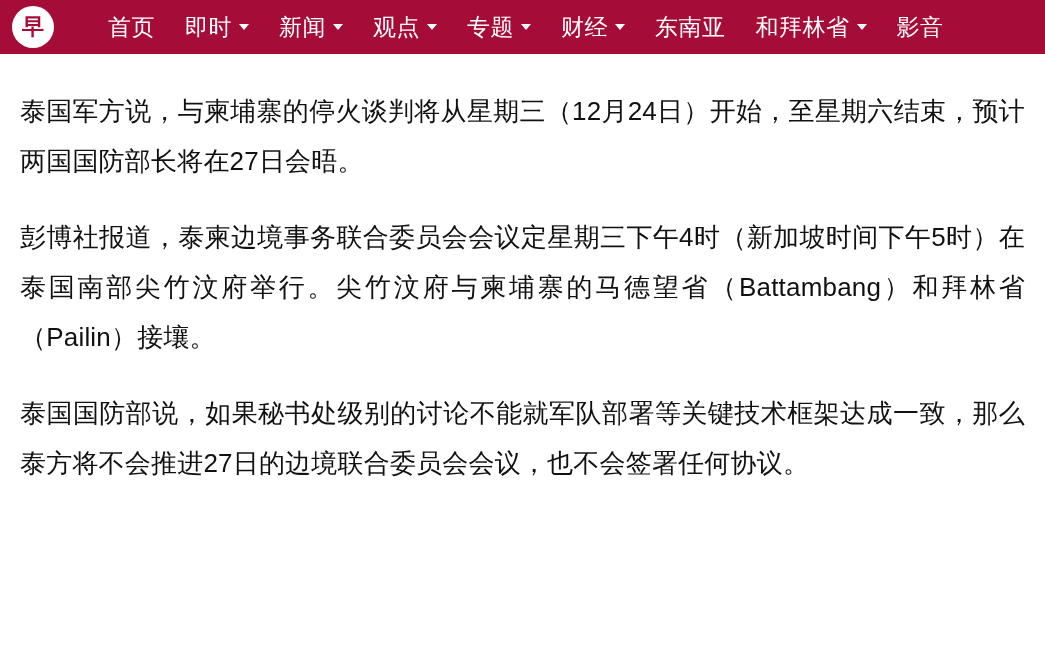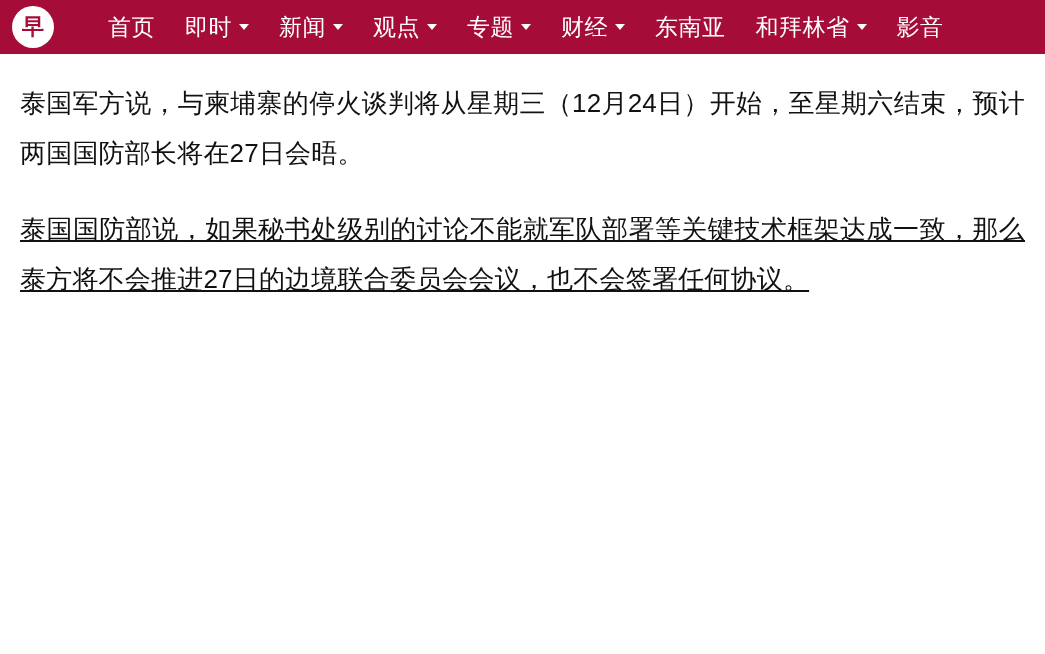--- a/index.html
+++ b/index.html
@@ -72,33 +72,33 @@
     width: 0;
     height: 0;
     margin-left: 7px;
     border-left: 5px solid transparent;
     border-right: 5px solid transparent;
     border-top: 6px solid #ffffff;
   }
 
   
   .article {
-    padding: 24px 20px 0 20px;
+    padding: 32px 20px 0 20px;
     box-sizing: border-box;
   }
   .para {
     color: #111111;
     font-size: 26px;
     line-height: 50px;
     margin: 0 0 26px 0;
     font-family: "Liberation Sans", sans-serif;
     letter-spacing: 0.2px;
     text-align: justify;
   }
-  .para:last-child { margin-bottom: 0; text-decoration: underline; }
+  .para:last-child { margin-bottom: 0; }
 </style>
 </head>
 <body>
 
 <div class="navbar">
   <div class="logo">
     <div class="logo-circle">早</div>
   </div>
   <nav class="nav-items">
     <div class="nav-item">
@@ -132,14 +132,15 @@
       <span class="caret"></span>
     </div>
     <div class="nav-item">
       <span class="nav-label">影音</span>
     </div>
   </nav>
 </div>
 
 <div class="article">
   <p class="para">泰国军方说，与柬埔寨的停火谈判将从星期三（12月24日）开始，至星期六结束，预计两国国防部长将在27日会晤。</p>
+  <p class="para">彭博社报道，泰柬边境事务联合委员会会议定星期三下午4时（新加坡时间下午5时）在泰国南部尖竹汶府举行。尖竹汶府与柬埔寨的马德望省（Battambang）和拜林省（Pailin）接壤。</p>
   <p class="para">泰国国防部说，如果秘书处级别的讨论不能就军队部署等关键技术框架达成一致，那么泰方将不会推进27日的边境联合委员会会议，也不会签署任何协议。</p>
 </div>
 
 </body></html>

